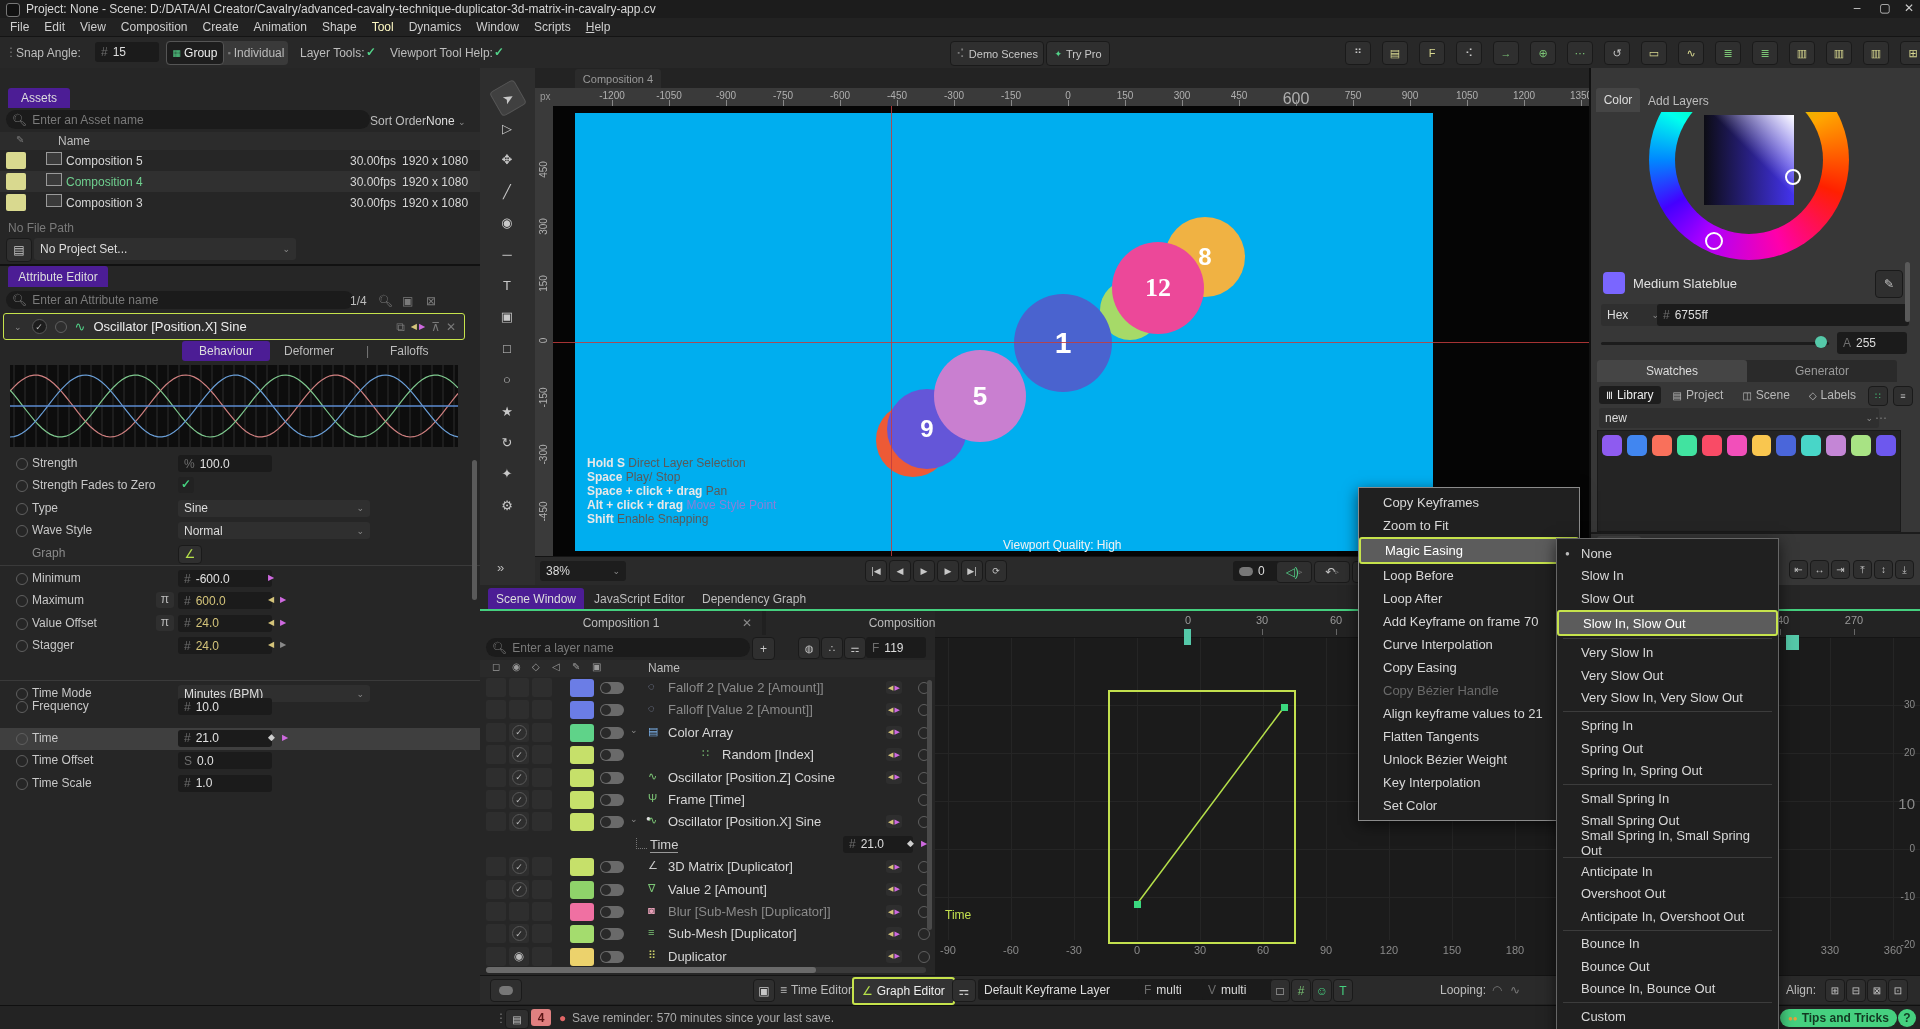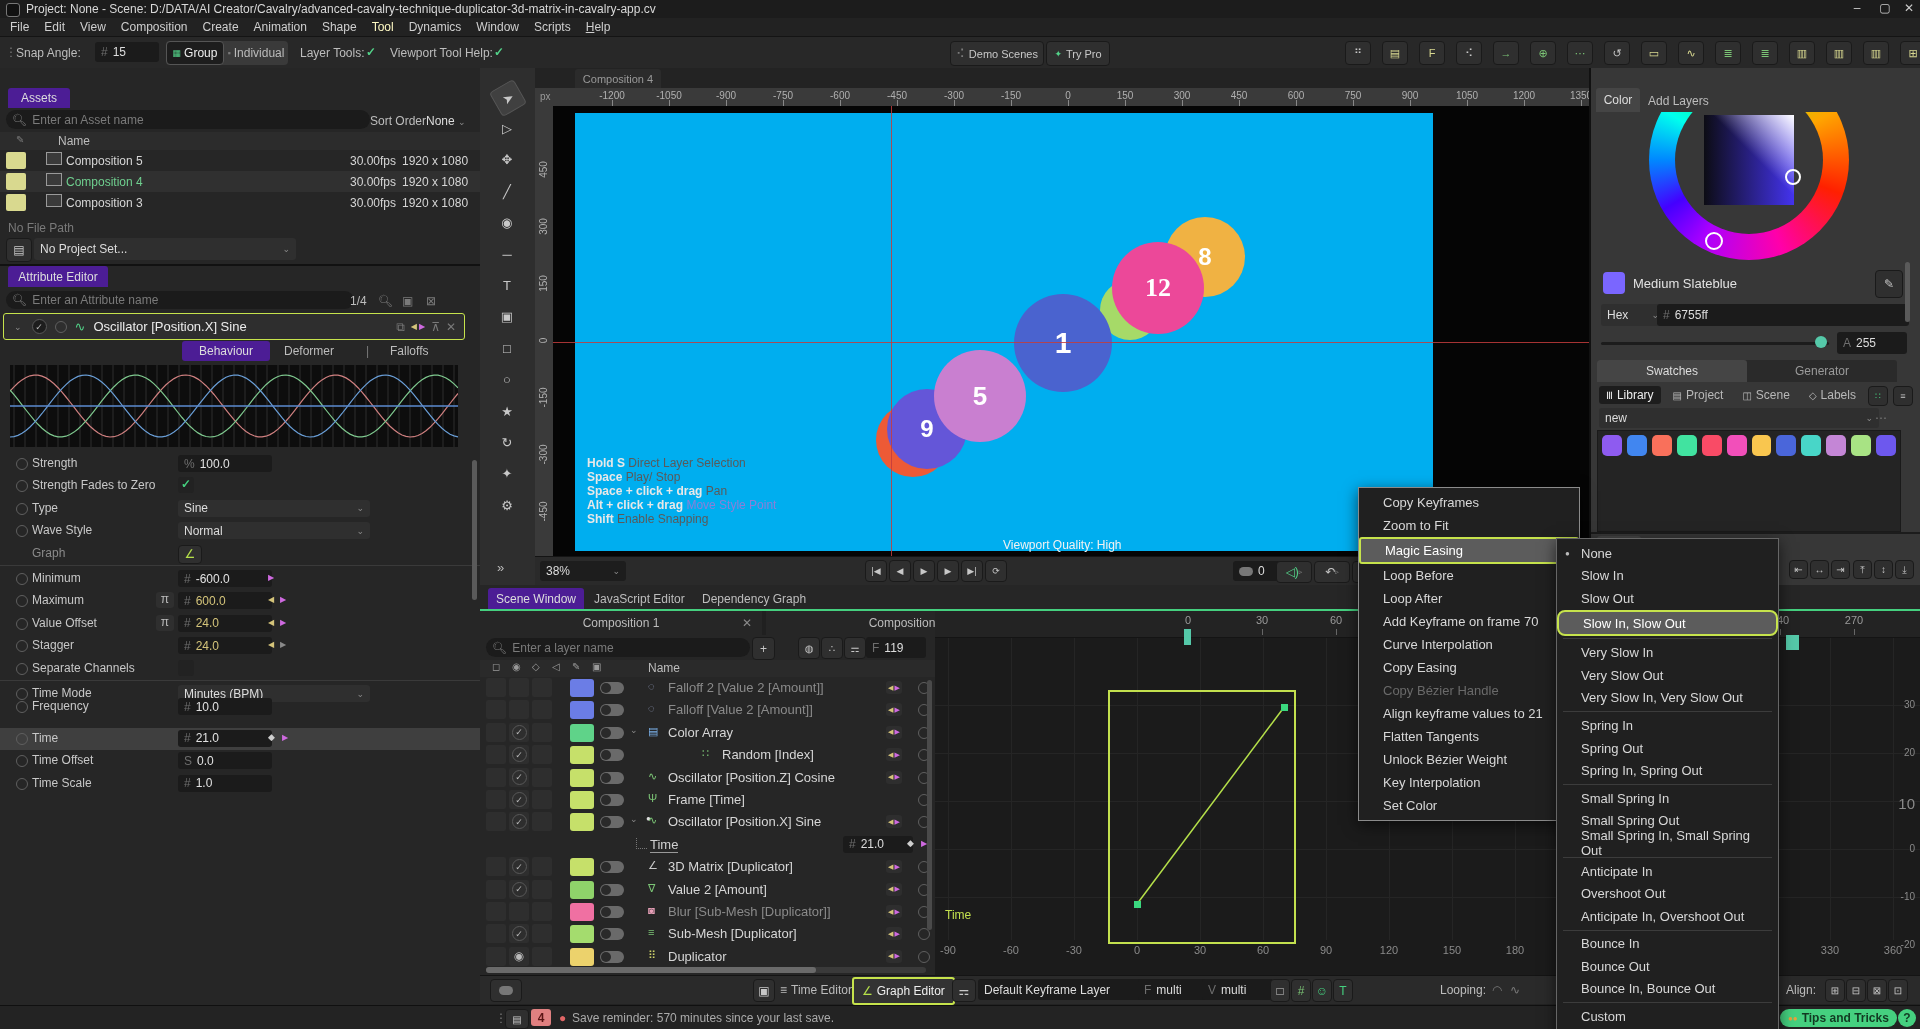--- a/index.html
+++ b/index.html
@@ -298,25 +298,20 @@
       <div style="position: absolute; left: 0px; top: 182.2px; width: 480px; height: 22px;">
         <div class="circ" style="position: absolute; left: 16px; top: 5px;"></div>
         <div style="position: absolute; left: 32px; top: 3px; color: rgb(200, 200, 200);">Stagger</div>
         <div class="field" style="position: absolute; left: 178px; top: 2px; width: 82px; height: 17px;">
           <span class="pfx">#</span>
           <span style="color:#d4c47a">24.0</span>
         </div>
         <div style="position: absolute; left: 268px; top: 5px; font-size: 8px; color: rgb(212, 196, 122);">◀</div>
         <div style="position: absolute; left: 280px; top: 5px; font-size: 8px; color: rgb(138, 138, 138);">▶</div>
       </div>
-      <div style="position: absolute; left: 0px; top: 204.6px; width: 480px; height: 22px;">
-        <div class="circ" style="position: absolute; left: 16px; top: 5px;"></div>
-        <div style="position: absolute; left: 32px; top: 3px; color: rgb(200, 200, 200);">Separate Channels</div>
-        <div style="position: absolute; left: 178px; top: 2px; width: 16px; height: 16px; background: rgb(34, 34, 34); border-radius: 3px; text-align: center; line-height: 15px; color: rgb(69, 208, 127); font-weight: bold;"></div>
-      </div>
       <div style="position: absolute; left: 0px; top: 227px; width: 480px; height: 1px; background: rgb(58, 58, 58);"></div>
       <div style="position: absolute; left: 0px; top: 230px; width: 480px; height: 22px;">
         <div class="circ" style="position: absolute; left: 16px; top: 5px;"></div>
         <div style="position: absolute; left: 32px; top: 3px; color: rgb(200, 200, 200);">Time Mode</div>
         <div class="dd" style="position: absolute; left: 178px; top: 2px; width: 180px; height: 17px;">
           <span>Minutes (BPM)</span>
           <span class="chev">⌄</span>
         </div>
       </div>
       <div style="position: absolute; left: 0px; top: 243px; width: 480px; height: 22px;">
@@ -398,21 +393,21 @@
       <div style="position: absolute; left: 456px; top: 2px; width: 40px; text-align: center; font-size: 10px; color: rgb(176, 176, 176);">-150</div>
       <div style="position: absolute; left: 476px; top: 12px; width: 1px; height: 6px; background: rgb(136, 136, 136);"></div>
       <div style="position: absolute; left: 513px; top: 2px; width: 40px; text-align: center; font-size: 10px; color: rgb(176, 176, 176);">0</div>
       <div style="position: absolute; left: 533px; top: 12px; width: 1px; height: 6px; background: rgb(136, 136, 136);"></div>
       <div style="position: absolute; left: 570px; top: 2px; width: 40px; text-align: center; font-size: 10px; color: rgb(176, 176, 176);">150</div>
       <div style="position: absolute; left: 590px; top: 12px; width: 1px; height: 6px; background: rgb(136, 136, 136);"></div>
       <div style="position: absolute; left: 627px; top: 2px; width: 40px; text-align: center; font-size: 10px; color: rgb(176, 176, 176);">300</div>
       <div style="position: absolute; left: 647px; top: 12px; width: 1px; height: 6px; background: rgb(136, 136, 136);"></div>
       <div style="position: absolute; left: 684px; top: 2px; width: 40px; text-align: center; font-size: 10px; color: rgb(176, 176, 176);">450</div>
       <div style="position: absolute; left: 704px; top: 12px; width: 1px; height: 6px; background: rgb(136, 136, 136);"></div>
-      <div style="position: absolute; left: 741px; top: 2px; width: 40px; text-align: center; font-size: 10px; color: rgb(176, 176, 176);">600</div>
+      <div style="position: absolute; left: 741px; top: 2px; width: 40px; text-align: center; font-size: 16px; color: rgb(176, 176, 176);">600</div>
       <div style="position: absolute; left: 761px; top: 12px; width: 1px; height: 6px; background: rgb(136, 136, 136);"></div>
       <div style="position: absolute; left: 798px; top: 2px; width: 40px; text-align: center; font-size: 10px; color: rgb(176, 176, 176);">750</div>
       <div style="position: absolute; left: 818px; top: 12px; width: 1px; height: 6px; background: rgb(136, 136, 136);"></div>
       <div style="position: absolute; left: 855px; top: 2px; width: 40px; text-align: center; font-size: 10px; color: rgb(176, 176, 176);">900</div>
       <div style="position: absolute; left: 875px; top: 12px; width: 1px; height: 6px; background: rgb(136, 136, 136);"></div>
       <div style="position: absolute; left: 912px; top: 2px; width: 40px; text-align: center; font-size: 10px; color: rgb(176, 176, 176);">1050</div>
       <div style="position: absolute; left: 932px; top: 12px; width: 1px; height: 6px; background: rgb(136, 136, 136);"></div>
       <div style="position: absolute; left: 969px; top: 2px; width: 40px; text-align: center; font-size: 10px; color: rgb(176, 176, 176);">1200</div>
       <div style="position: absolute; left: 989px; top: 12px; width: 1px; height: 6px; background: rgb(136, 136, 136);"></div>
       <div style="position: absolute; left: 1026px; top: 2px; width: 40px; text-align: center; font-size: 10px; color: rgb(176, 176, 176);">1350</div>
@@ -1062,21 +1057,21 @@
     <div class="mitem" style="height: 22.6px;">
       <span style="position:absolute;left:8px;color:#bbb;font-size:8px">●</span>
       <span>None</span>
     </div>
     <div class="mitem" style="height: 22.6px;">
       <span>Slow In</span>
     </div>
     <div class="mitem" style="height: 22.6px;">
       <span>Slow Out</span>
     </div>
-    <div class="mitem mhl" style="height: 22.6px; border-radius: 8px;">
+    <div class="mitem mhl" style="height: 22.6px;">
       <span>Slow In, Slow Out</span>
     </div>
     <div class="msep"></div>
     <div class="mitem" style="height: 22.6px;">
       <span>Very Slow In</span>
     </div>
     <div class="mitem" style="height: 22.6px;">
       <span>Very Slow Out</span>
     </div>
     <div class="mitem" style="height: 22.6px;">

